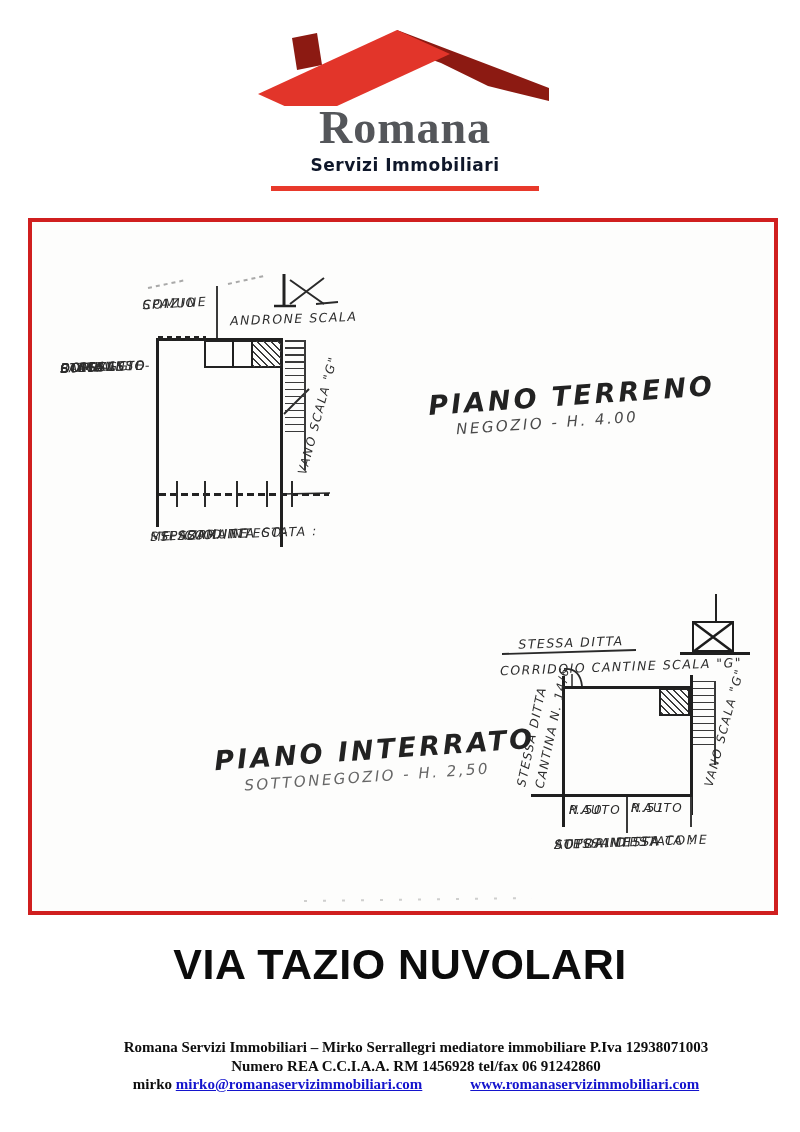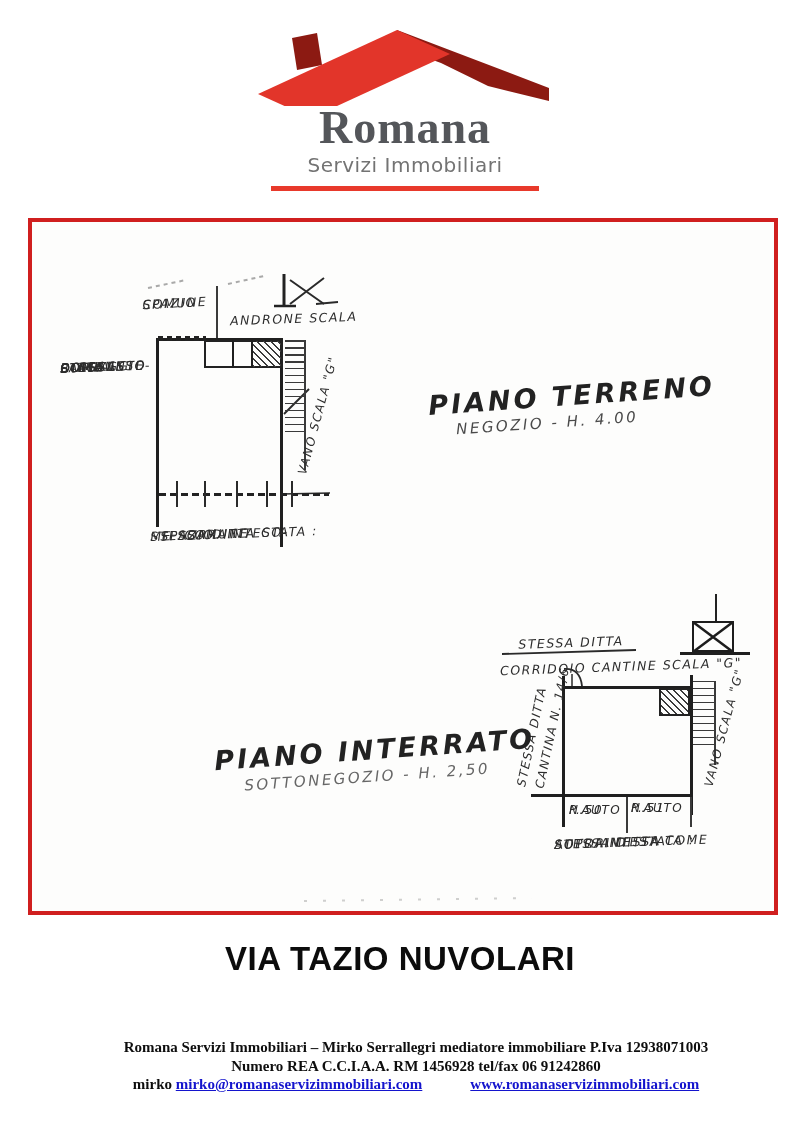--- a/index.html
+++ b/index.html
@@ -4,21 +4,21 @@
 <style>
   * { margin:0; padding:0; box-sizing:border-box; }
   html,body { background:#ffffff; }
   body { width:800px; height:1132px; font-family:"Liberation Sans", sans-serif; position:relative; overflow:hidden; }
   .page { position:absolute; inset:0; background:#fff; }
 
   
   .logo { position:absolute; left:250px; top:24px; width:310px; text-align:center; }
   .logo svg { display:block; margin:0 auto; }
   .brand { font-family:Liberation Serif, serif; font-weight:bold; font-size:46px; line-height:44px; color:#54565a; letter-spacing:1px; }
-  .brand-sub { font-family:"DejaVu Sans", sans-serif; font-weight:normal; font-size:20px; line-height:30px; color:#737373; letter-spacing:0.5px; }
+  .brand-sub { font-family:"DejaVu Sans", sans-serif; font-weight:bold; font-size:17px; line-height:30px; color:#0f172a; letter-spacing:0.5px; }
   .brand-bar { width:268px; height:5px; background:#e8392b; margin:6px auto 0 auto; }
 
   
   .frame { position:absolute; left:28px; top:218px; width:750px; height:697px; border:4px solid #d01f1f; background:#fdfdfc; }
   .frame * { position:absolute; }
 
   .wall { background:#1f1f1f; }
   .thin { background:#3a3a3a; }
 
   
@@ -31,21 +31,21 @@
 
   .hatch-treads { background:repeating-linear-gradient(180deg,#3b3b3b 0 1.5px,transparent 1.5px 7px); }
   .hatch-diag  { background:repeating-linear-gradient(45deg,#3b3b3b 0 1.5px,transparent 1.5px 5px); border:2px solid #222; }
   .dash-h { background:repeating-linear-gradient(90deg,#222 0 7px,transparent 7px 11px); }
   .dash-top { background:repeating-linear-gradient(90deg,#222 0 5px,transparent 5px 9px); }
 
   .tick { width:2px; height:26px; background:#2a2a2a; }
 
   
   .street-title { position:absolute; left:0; top:940px; width:800px; text-align:center;
-    font-family:"Liberation Sans", sans-serif; font-weight:800; font-size:33px; letter-spacing:0.5px; color:#0c0c0c; }
+    font-family:"Liberation Sans", sans-serif; font-weight:800; font-size:43px; letter-spacing:0.5px; color:#0c0c0c; }
 
   
   .footer { position:absolute; left:16px; top:1038px; width:800px; text-align:center;
     font-family:Liberation Serif, serif; font-weight:bold; font-size:15px; line-height:18.5px; color:#0e0e0e; }
   .footer a { color:#1414cd; text-decoration:underline; font-weight:bold; }
   .footer .gap { display:inline-block; width:48px; }
 </style>
 </head>
 <body>
 

